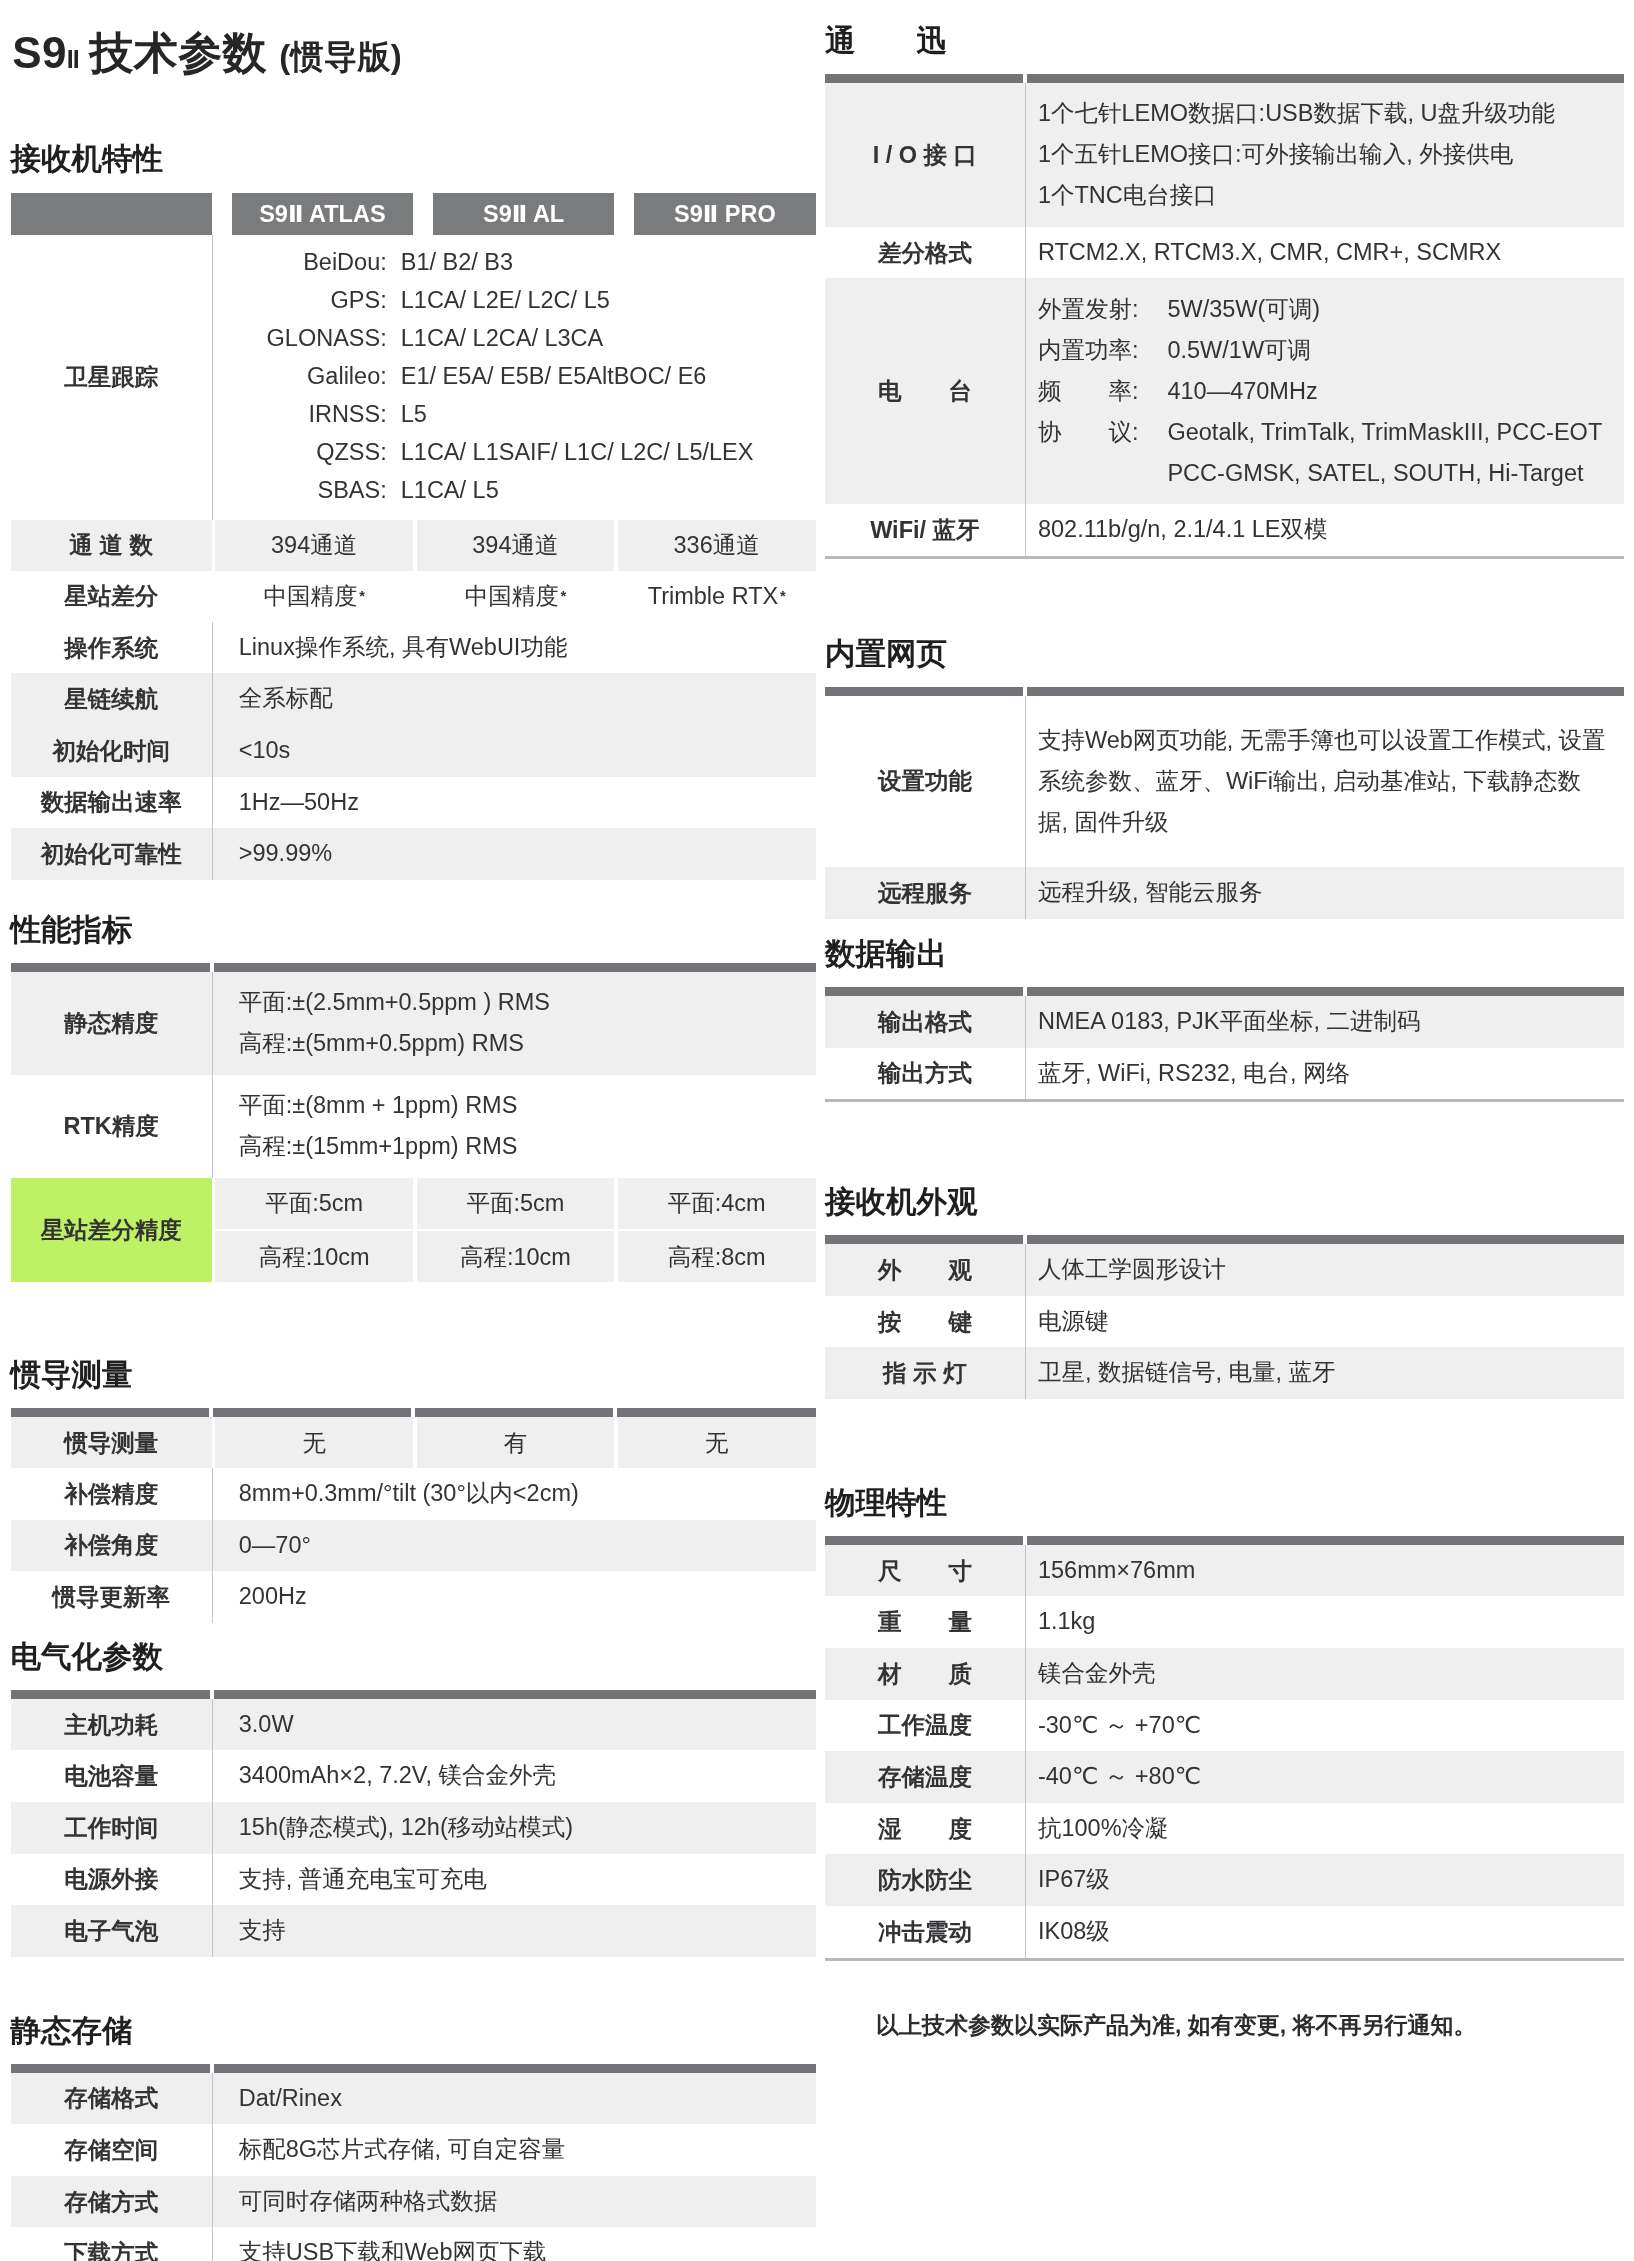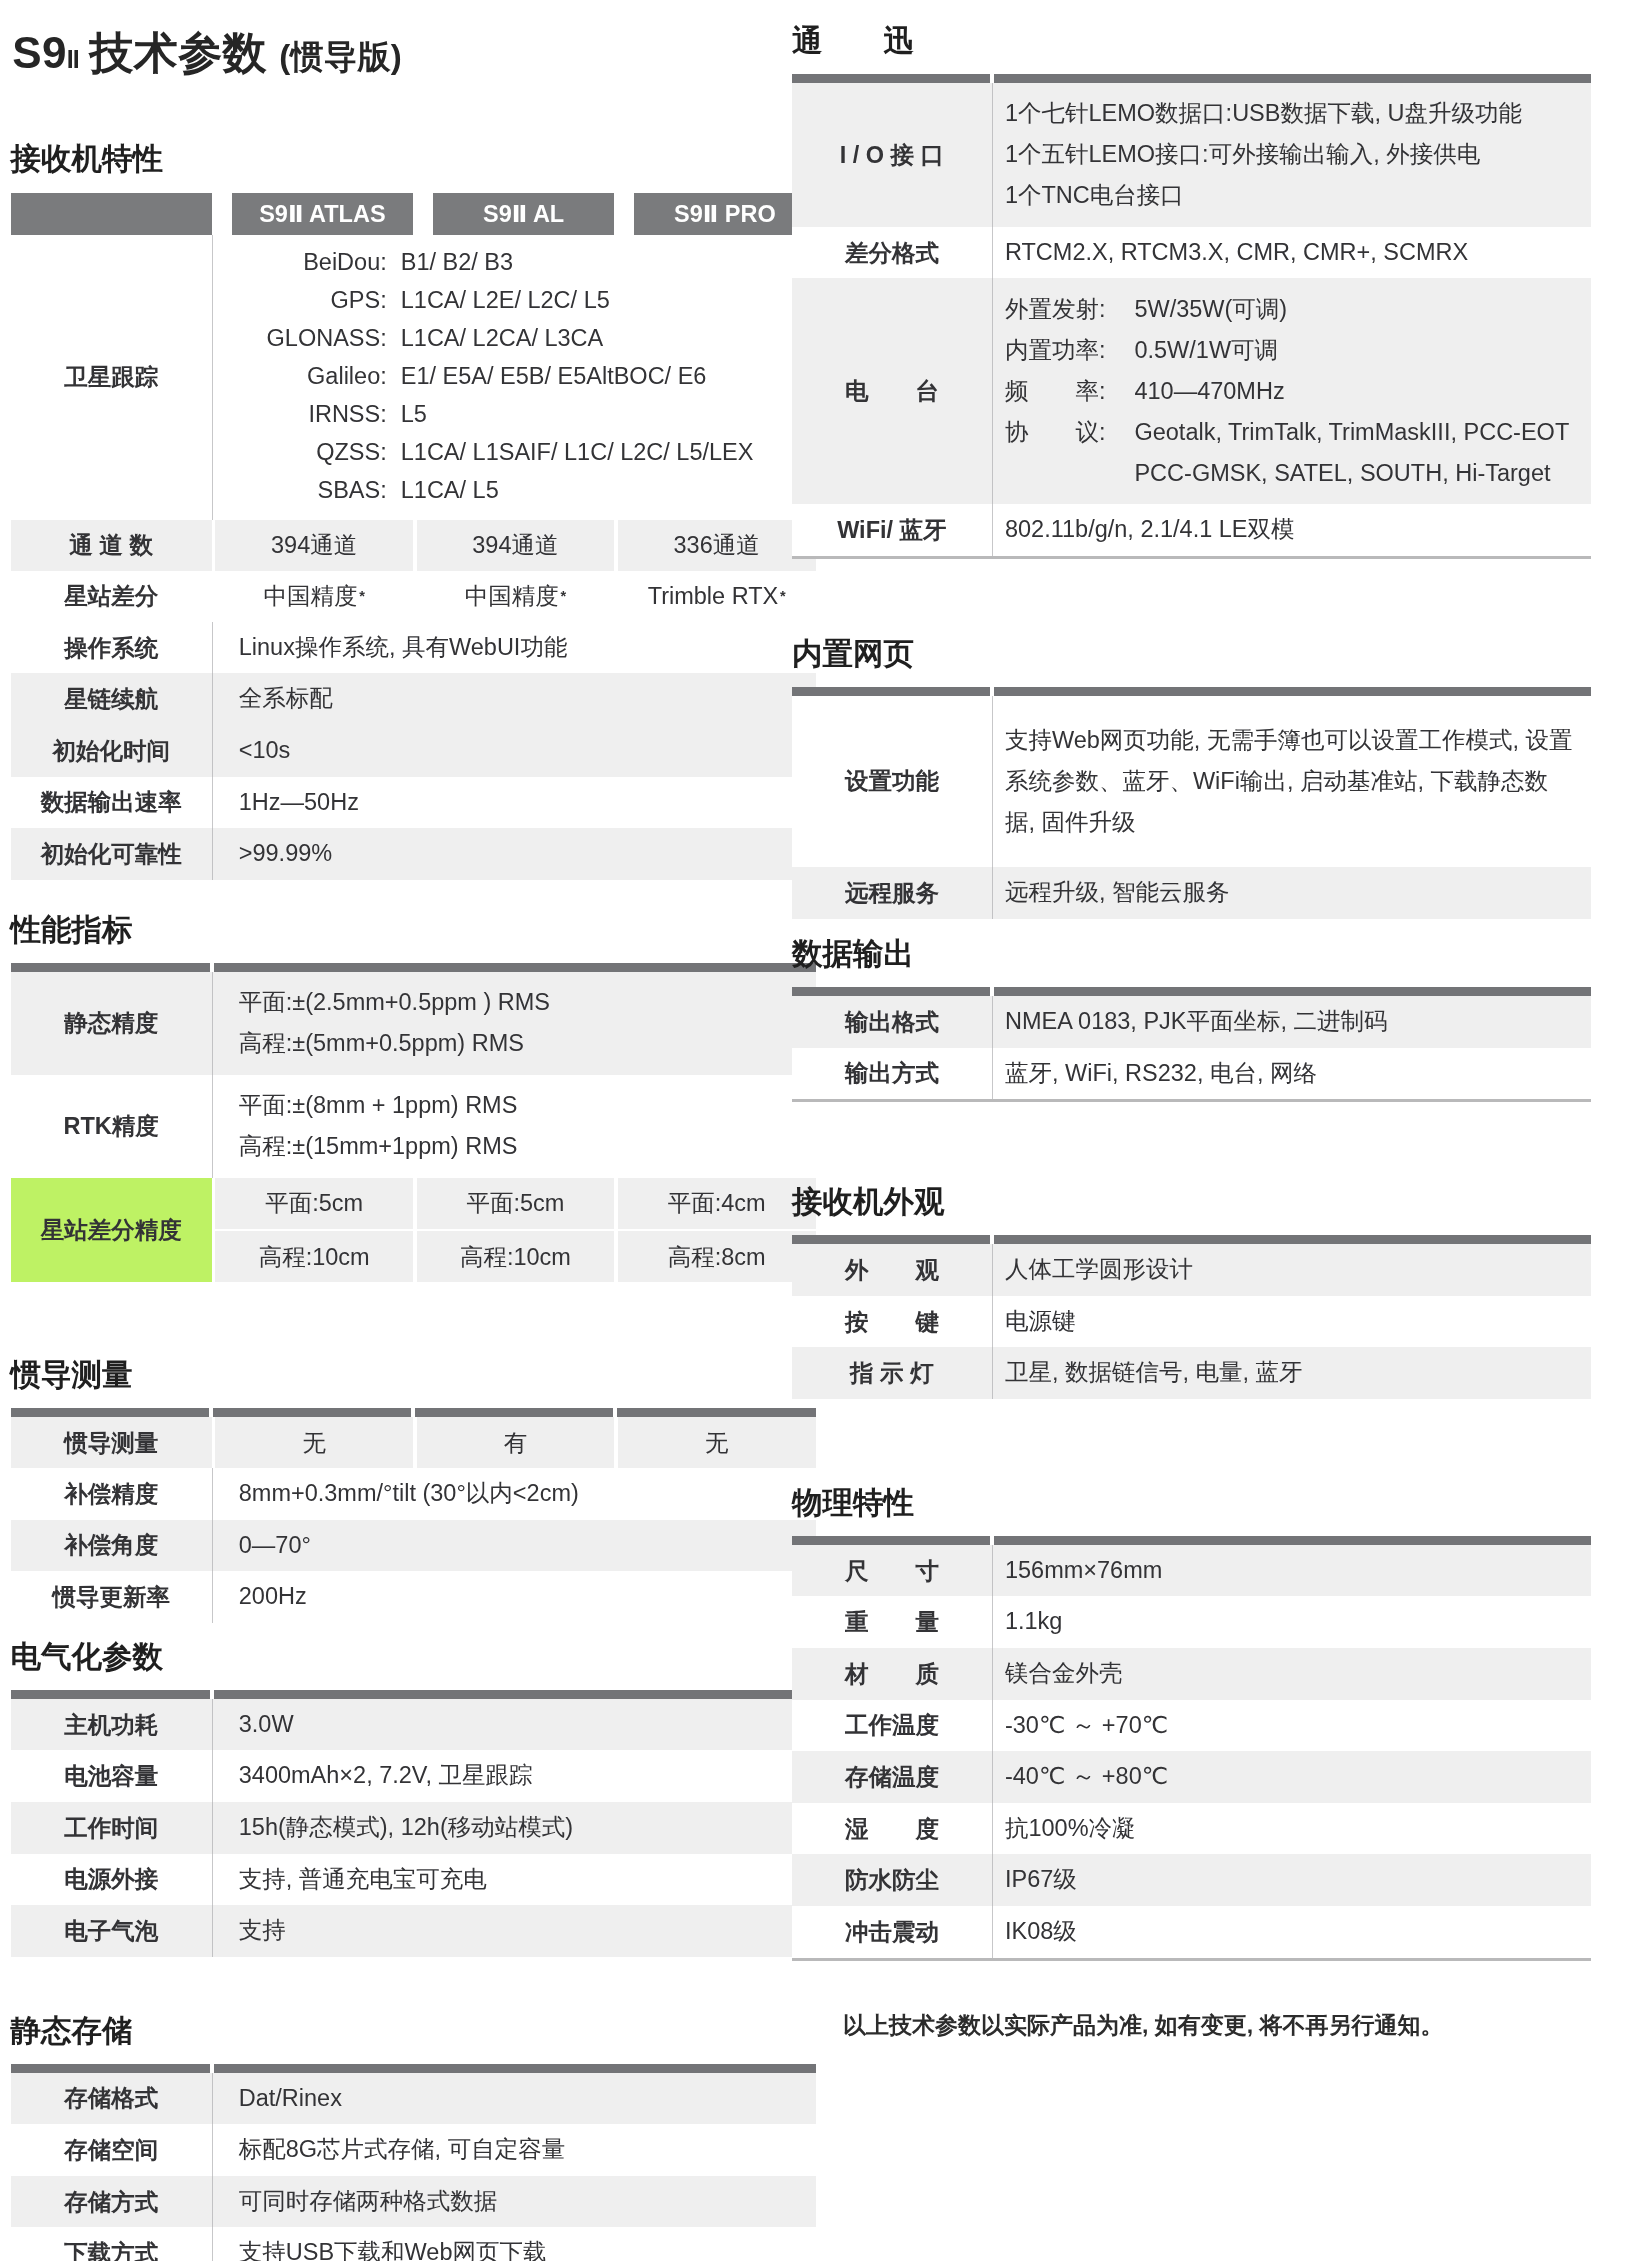--- a/index.html
+++ b/index.html
@@ -2,21 +2,21 @@
 <html style="font-size:14px"><head>
 <meta charset="utf-8">
 <style>
   html,body{margin:0;padding:0;}
   body{
     width:1634px;height:2261px;position:relative;background:#ffffff;
     font-family:"Liberation Sans","DejaVu Sans",sans-serif;color:#333336;
     -webkit-font-smoothing:antialiased;
   }
   .col-left{position:absolute;left:10.5px;top:0;width:805px;}
-  .col-right{position:absolute;left:792px;top:0;width:799px;}
+  .col-right{position:absolute;left:825px;top:0;width:799px;}
 
   h1.title{margin:24.4px 0 0 1.7px;font-size:44px;font-weight:700;color:#262626;letter-spacing:0.4px;white-space:nowrap;}
   h1.title .roman{font-size:25px;font-weight:700;letter-spacing:-0.9px;}
   h1.title .tmain{margin-left:10.5px;}
   h1.title .variant{font-size:33px;margin-left:12.2px;}
 
   h2.sec{font-size:30.5px;font-weight:700;color:#1f1f1f;margin:0;white-space:pre-wrap;}
 
   .tbl{margin-top:12.2px;background:#ffffff;}
   .tbl.bb{border-bottom:3.5px solid #b9b9ba;}
@@ -241,21 +241,21 @@
       <div class="tbar">
           <i class="seg s25"></i>
           <i class="seg srest"></i>
         </div>
       <div class="trow g">
         <div class="lblc">主机功耗</div>
         <div class="valc">3.0W</div>
       </div>
       <div class="trow">
         <div class="lblc">电池容量</div>
-        <div class="valc">3400mAh×2, 7.2V, 卫星跟踪</div>
+        <div class="valc">3400mAh×2, 7.2V, 镁合金外壳</div>
       </div>
       <div class="trow g">
         <div class="lblc">工作时间</div>
         <div class="valc">15h(静态模式), 12h(移动站模式)</div>
       </div>
       <div class="trow">
         <div class="lblc">电源外接</div>
         <div class="valc">支持, 普通充电宝可充电</div>
       </div>
       <div class="trow g">

